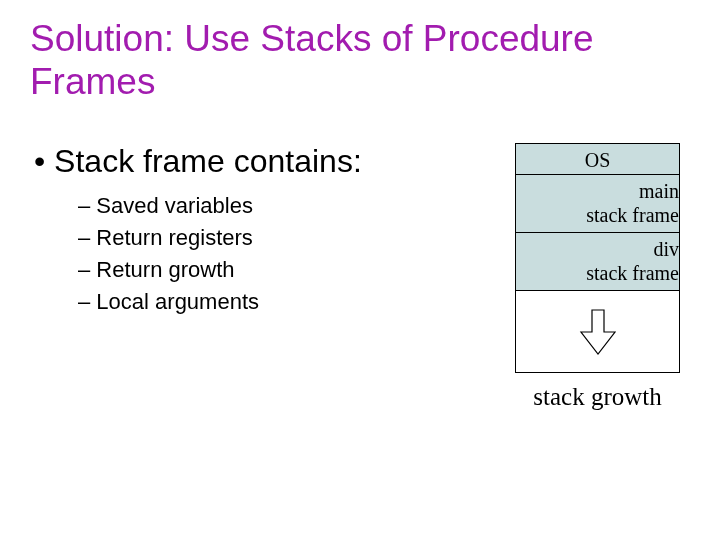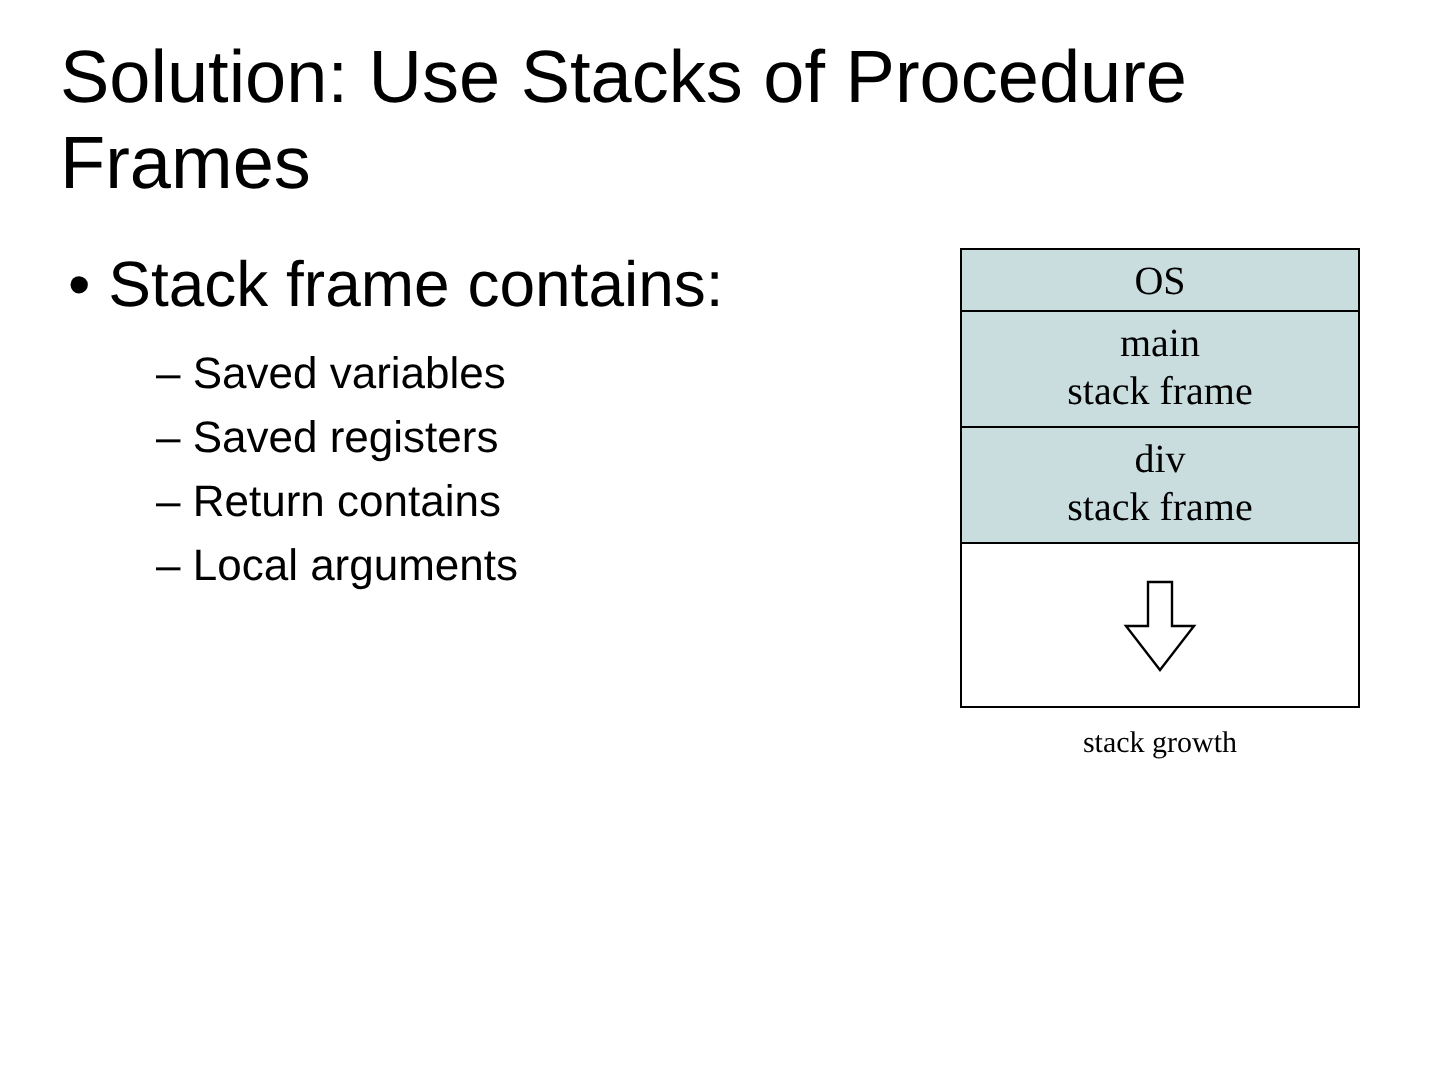--- a/index.html
+++ b/index.html
@@ -6,23 +6,23 @@
   body {
     width: 720px;
     height: 540px;
     background: #ffffff;
     font-family: Arial, Helvetica, sans-serif;
     padding: 18px 30px;
     position: relative;
   }
   .title {
     font-size: 37px;
-    color: #000000;
+    color: #a21caf;
     line-height: 1.15;
-    margin-bottom: 21px;
+    margin-bottom: 40px;
   }
   .content-row {
     display: flex;
     flex-direction: row;
     align-items: flex-start;
   }
   .left-col {
     flex: 1;
   }
   .bullet-main {
@@ -39,65 +39,65 @@
   }
   .sub-item {
     font-size: 22px;
     color: #000;
     line-height: 1.45;
   }
   .sub-item::before {
     content: "– ";
   }
   .right-col {
-    width: 200px;
+    width: 165px;
     margin-left: 20px;
     margin-right: 10px;
   }
   .stack-box {
     border: 1px solid #000;
     text-align: center;
     font-family: "Times New Roman", Times, serif;
     font-size: 20px;
     color: #000;
     padding: 4px 0;
     line-height: 1.2;
   }
   .shaded { background: #c9ddde; }
   .os-box { height: 32px; padding-top: 4px; }
-  .frame-box { height: 58px; padding-top: 4px; border-top: none; }
+  .frame-box { height: 58px; padding-top: 4px; border-top: none; text-align: right; }
   .empty-box {
     border: 1px solid #000;
     border-top: none;
     height: 82px;
     display: flex;
     align-items: center;
     justify-content: center;
   }
   .arrow-svg { display: block; }
   .growth-label {
     font-family: "Times New Roman", Times, serif;
-    font-size: 15px;
+    font-size: 25px;
     text-align: center;
     margin-top: 10px;
     color: #000;
   }
 </style>
 </head>
 <body>
 
 <div class="title">Solution: Use Stacks of Procedure Frames</div>
 
 <div class="content-row">
   <div class="left-col">
     <div class="bullet-main">Stack frame contains:</div>
     <div class="sub-list">
       <div class="sub-item">Saved variables</div>
-      <div class="sub-item">Saved registers</div>
-      <div class="sub-item">Return contains</div>
+      <div class="sub-item">Return registers</div>
+      <div class="sub-item">Return growth</div>
       <div class="sub-item">Local arguments</div>
     </div>
   </div>
 
   <div class="right-col">
     <div class="stack-box shaded os-box">OS</div>
     <div class="stack-box shaded frame-box">
       <span>main</span><br>
       <span>stack frame</span>
     </div>

